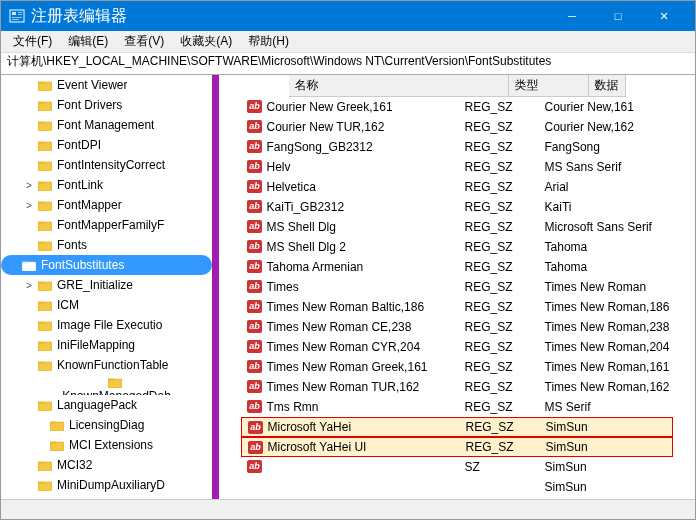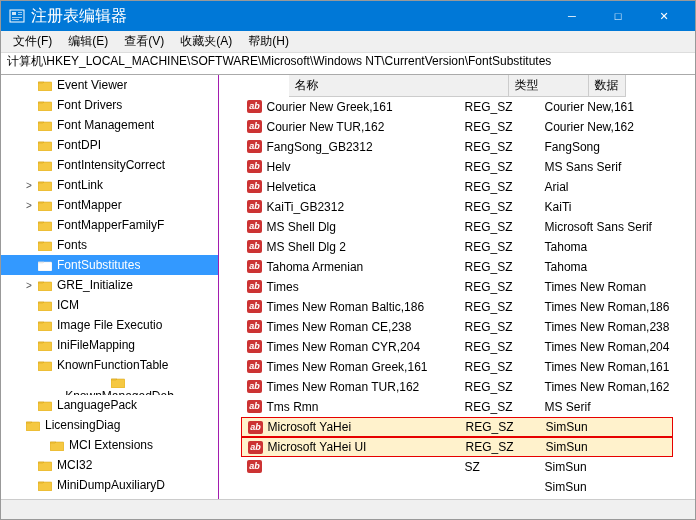--- a/index.html
+++ b/index.html
@@ -96,21 +96,21 @@
     .main-content {
       display: flex;
       flex: 1;
       overflow: hidden;
     }
 
     
     .tree-panel {
       width: 218px;
       background: white;
-      border-right: 1px solid #a21caf;
+      border-right: 7px solid #a21caf;
       overflow-y: auto;
       overflow-x: hidden;
       flex-shrink: 0;
     }
 
     .tree-item {
       display: flex;
       align-items: center;
       height: 20px;
       padding-left: 4px;
@@ -387,21 +387,21 @@
           <div class="tree-item" style="padding-left: 20px;">
             <span class="expander"></span>
             <span class="folder-icon">
               <svg class="folder-svg" viewBox="0 0 14 12">
     <rect x="0" y="3" width="14" height="9" rx="1" fill="#f5c842" stroke="#d4a017" stroke-width="0.5"></rect>
     <path d="M0 4 L5 4 L6 3 L0 3 Z" fill="#f5c842" stroke="#d4a017" stroke-width="0.5"></path>
   </svg>
             </span>
             <span class="tree-label">Fonts</span>
           </div>
-          <div class="tree-item selected" style="padding-left: 20px;">
+          <div class="tree-item selected" style="padding-left: 4px; border-radius: 10px;">
             <span class="expander"></span>
             <span class="folder-icon">
               <svg class="folder-svg" viewBox="0 0 14 12">
     <rect x="0" y="3" width="14" height="9" rx="1" fill="#fff" stroke="#ddd" stroke-width="0.5"></rect>
     <path d="M0 4 L5 4 L6 3 L0 3 Z" fill="#eee" stroke="#ddd" stroke-width="0.5"></path>
   </svg>
             </span>
             <span class="tree-label">FontSubstitutes</span>
           </div>
           <div class="tree-item" style="padding-left: 20px;">
@@ -467,21 +467,21 @@
           <div class="tree-item" style="padding-left: 20px;">
             <span class="expander"></span>
             <span class="folder-icon">
               <svg class="folder-svg" viewBox="0 0 14 12">
     <rect x="0" y="3" width="14" height="9" rx="1" fill="#f5c842" stroke="#d4a017" stroke-width="0.5"></rect>
     <path d="M0 4 L5 4 L6 3 L0 3 Z" fill="#f5c842" stroke="#d4a017" stroke-width="0.5"></path>
   </svg>
             </span>
             <span class="tree-label">LanguagePack</span>
           </div>
-          <div class="tree-item" style="padding-left: 8px;">
+          <div class="tree-item" style="padding-left: 32px;">
             <span class="expander"></span>
             <span class="folder-icon">
               <svg class="folder-svg" viewBox="0 0 14 12">
     <rect x="0" y="3" width="14" height="9" rx="1" fill="#f5c842" stroke="#d4a017" stroke-width="0.5"></rect>
     <path d="M0 4 L5 4 L6 3 L0 3 Z" fill="#f5c842" stroke="#d4a017" stroke-width="0.5"></path>
   </svg>
             </span>
             <span class="tree-label">LicensingDiag</span>
           </div>
           <div class="tree-item" style="padding-left: 32px;">

